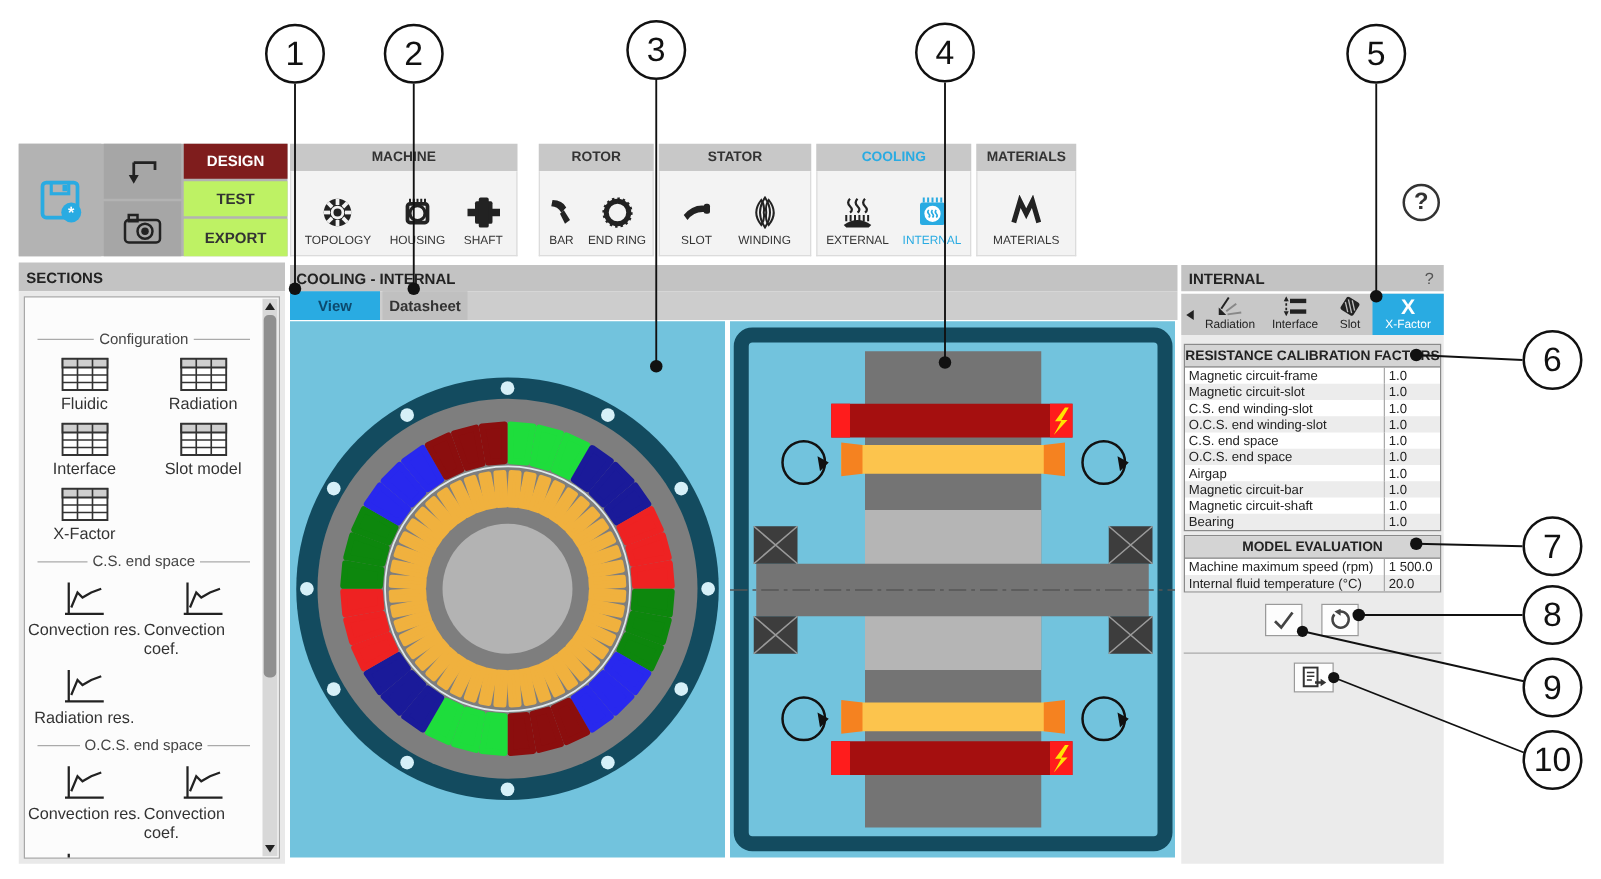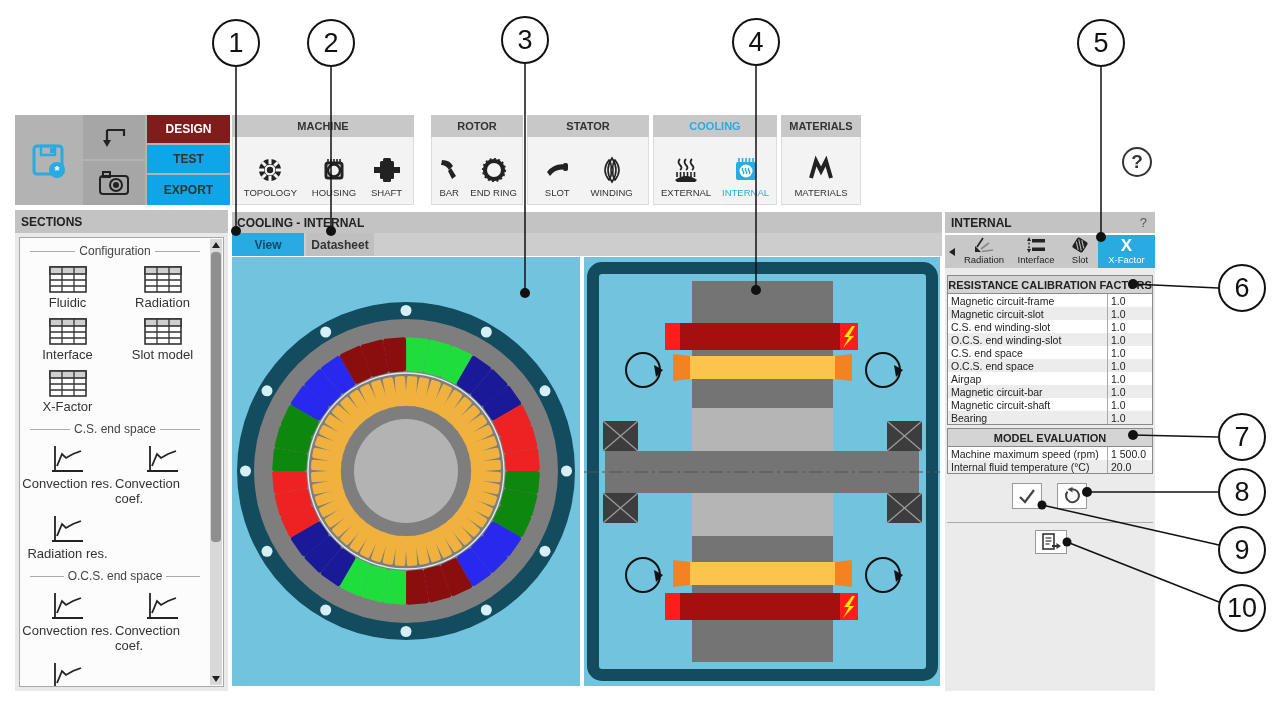--- a/index.html
+++ b/index.html
@@ -12,21 +12,21 @@
     background:#fff; display:flex; align-items:center; justify-content:center;
     font-size:27px; color:#111; z-index:12; }
 
   
   #file-block { left:15px; top:115px; width:215px; height:90px; background:#b3b3b3; }
   .fb-btn { position:absolute; background:#a6a6a6; display:flex; align-items:center; justify-content:center; cursor:pointer; }
   #save-btn { left:0; top:0; width:66px; height:90px; background:#b3b3b3; }
   #undo-btn { left:68px; top:0; width:62px; height:44px; }
   #camera-btn { left:68px; top:46px; width:62px; height:44px; }
   .mode-btn { position:absolute; left:132px; width:83px; height:28px; display:flex; align-items:center; justify-content:center;
-    font-size:12px; font-weight:bold; background:#0ea5e9; color:#333; cursor:pointer; }
+    font-size:12px; font-weight:bold; background:#bef264; color:#333; cursor:pointer; }
   #design-btn { top:0; background:#7f1d1d; color:#fff; }
   #test-btn { top:30px; }
   #export-btn { top:60px; height:30px; }
 
   
   .rgroup { position:absolute; top:115px; height:90px; }
   .rgroup .rhead { height:22px; background:#c8c8c8; display:flex; align-items:center; justify-content:center;
     font-size:11px; font-weight:bold; color:#333; }
   .rgroup .rbody { height:68px; background:#f3f3f3; border:1px solid #dcdcdc; border-top:none;
     display:flex; align-items:stretch; justify-content:space-evenly; }
@@ -34,21 +34,21 @@
   .ritem .rlabel { font-size:9.5px; color:#333; margin-top:3px; white-space:nowrap; }
   .ritem.active .rlabel { color:#29abe2; }
   #help-btn { left:1122px; top:147px; width:30px; height:30px; border:2.5px solid #333; border-radius:50%;
     display:flex; align-items:center; justify-content:center; font-size:19px; font-weight:bold; color:#333; cursor:pointer; background:#fff; }
 
   
   #sections-header { left:15px; top:210px; width:213px; height:23px; background:#c3c3c3; display:flex; align-items:center;
     font-size:12px; font-weight:bold; color:#222; padding-left:6px; }
   #sections-panel { left:15px; top:233px; width:213px; height:458px; background:#e9e9e9; padding:4px; }
   #sections-inner { width:100%; height:100%; background:#fcfcfc; border:1px solid #a8a8a8; position:relative; overflow:hidden; }
-  #sections-scroll { position:absolute; left:0; top:0; right:13px; bottom:0; overflow:hidden; padding-top:0; }
+  #sections-scroll { position:absolute; left:0; top:0; right:13px; bottom:0; overflow:hidden; padding-top:20px; }
   .sec-divider { display:flex; align-items:center; margin:6px 6px 2px 6px; color:#444; font-size:12px; }
   .sec-divider::before, .sec-divider::after { content:""; flex:1; border-top:1px solid #aaa; margin:0 4px; }
   .sec-grid { display:grid; grid-template-columns:1fr 1fr; }
   .sec-item { display:flex; flex-direction:column; align-items:center; padding:6px 0 2px 0; cursor:pointer; }
   .sec-item .slabel { font-size:13px; color:#333; margin-top:2px; }
   
   #side-scrollbar { position:absolute; right:1px; top:1px; width:12px; bottom:1px; background:#d8d8d8; }
   .sb-arrow { position:absolute; left:0; width:12px; height:12px; display:flex; align-items:center; justify-content:center; cursor:pointer; }
   .sb-arrow.up { top:0; } .sb-arrow.down { bottom:0; }
   .tri-up { width:0; height:0; border-left:4px solid transparent; border-right:4px solid transparent; border-bottom:6px solid #222; }

